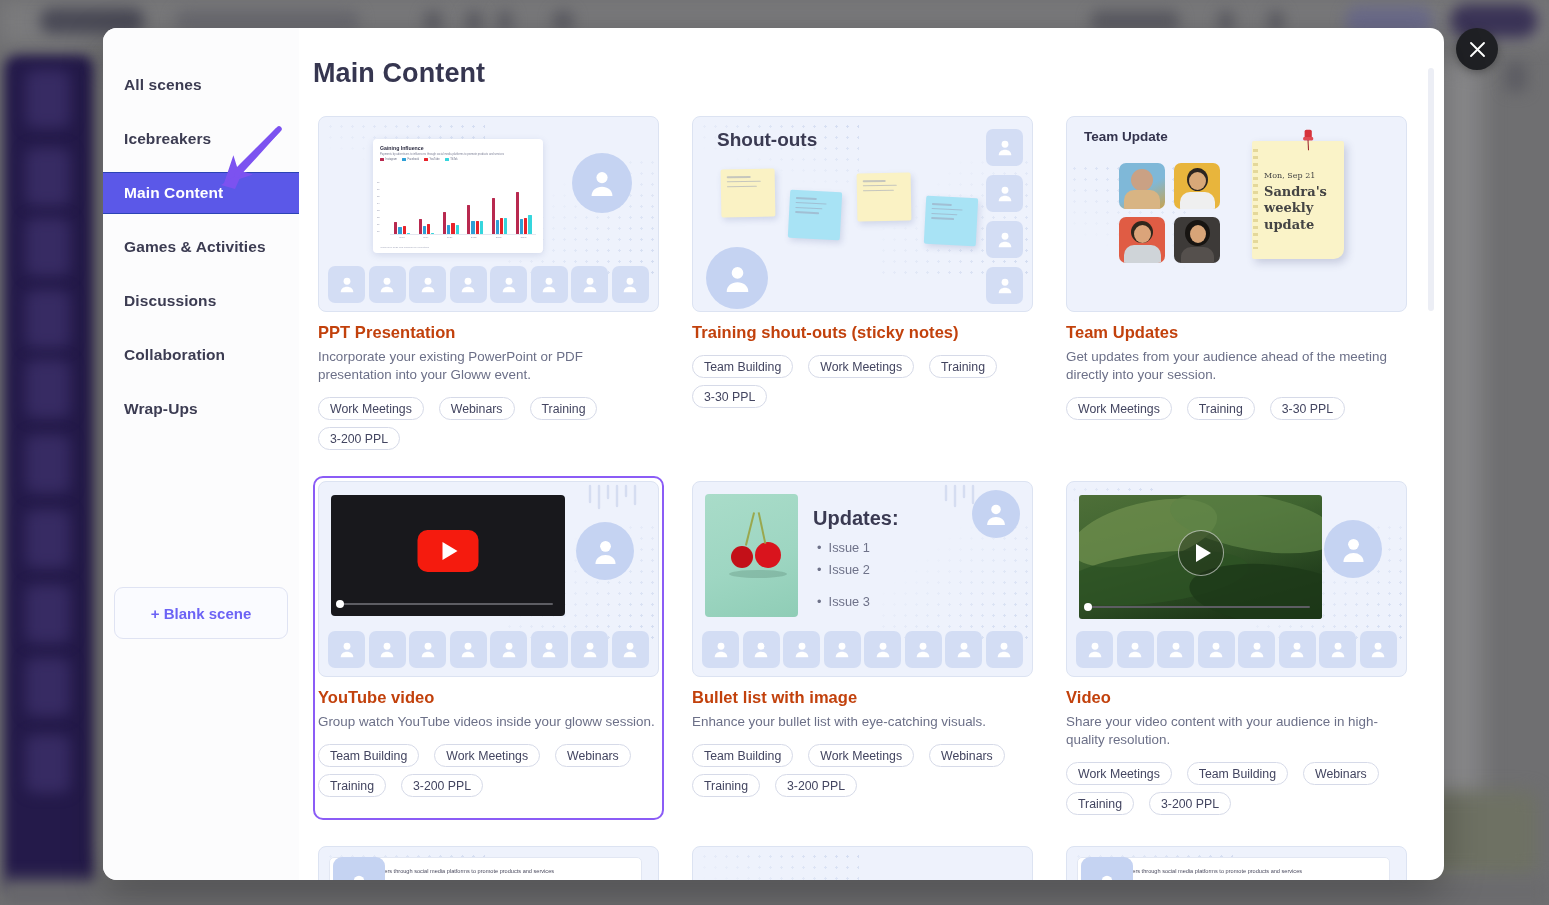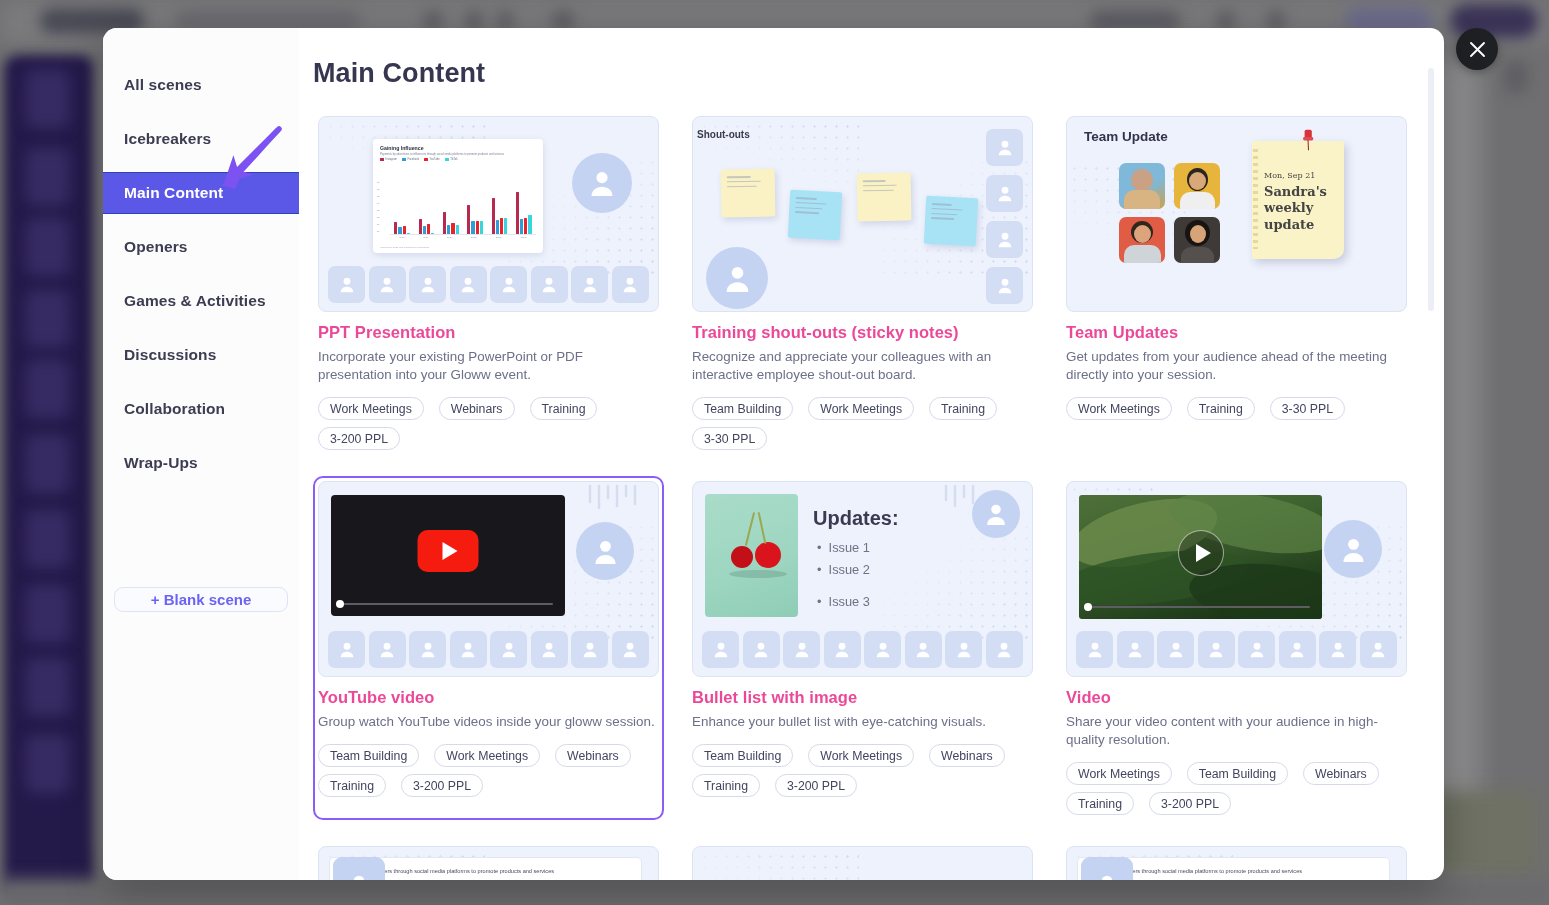--- a/index.html
+++ b/index.html
@@ -92,21 +92,21 @@
   }
   .nav-item.active {
     background: #5b58e8;
     color: #ffffff;
     border-top: 1px solid #2b43b5;
     border-bottom: 1px solid #2b43b5;
     width: 100%;
   }
   .blank-btn {
     position: absolute; left: 11px; top: 559px;
-    width: 174px; height: 25px;
+    width: 174px; height: 52px;
     border: 1px solid #dfe3f3; border-radius: 9px;
     background: #fafbff;
     color: #6c63f5; font-size: 15px; font-weight: 600;
     display: flex; align-items: center; justify-content: center;
     cursor: pointer;
   }
 
   
   .arrow-anno {
     position: absolute; left: 112px; top: 95px;
@@ -171,21 +171,21 @@
     display: flex; align-items: center; justify-content: center;
   }
   .av-circ {
     position: absolute; border-radius: 50%; background: #c5d3f2;
     display: flex; align-items: center; justify-content: center;
   }
   .person { display:block; }
 
   .card-title {
     margin-top: 11px;
-    font-size: 16.5px; font-weight: 700; color: #ec4899;
+    font-size: 16.5px; font-weight: 700; color: #c2410c;
     letter-spacing: .05px;
   }
   .card-desc {
     margin-top: 6px;
     font-size: 13.4px; line-height: 18px; color: #6c7088;
     max-width: 345px;
   }
   .tags { margin-top: 13px; display: flex; flex-wrap: wrap; gap: 7px 15px; }
   .tag {
     border: 1px solid #d6dae8; border-radius: 13px;
@@ -216,22 +216,22 @@
   .bar { width:3.2px; border-radius:.5px .5px 0 0; }
   .yaxis { position:absolute; left:4px; top:42px; display:flex; flex-direction:column;
            justify-content:space-between; height:52px; }
   .yaxis i { font-size:2.4px; color:#9a9eb2; font-style:normal; }
   .xaxis { position:absolute; left:17px; right:7px; top:97px; display:flex;
            justify-content:space-around; }
   .xaxis i { font-size:2.4px; color:#9a9eb2; font-style:normal; }
   .chart-foot { position:absolute; left:7px; bottom:4px; font-size:2.4px; color:#a4a8bb; }
 
   .so-title {
-    position: absolute; left: 4px; top: 12px;
-    font-size: 10px; font-weight: 700; color: #3a3a52;
+    position: absolute; left: 24px; top: 12px;
+    font-size: 19px; font-weight: 700; color: #3a3a52;
   }
   .note {
     position: absolute; border-radius: 2px;
     box-shadow: 2px 3px 6px rgba(60,80,140,.17);
   }
   .note-lines { padding: 7px 6px; }
   .note-lines div {
     height: 1.6px; border-radius: 1px; margin-bottom: 3.2px;
     background: #9aa3b8; opacity: .55;
   }
@@ -387,23 +387,20 @@
 
   <nav class="nav">
     <div class="nav-item">
         <span>All scenes</span>
       </div>
     <div class="nav-item">
         <span>Icebreakers</span>
       </div>
     <div class="nav-item active">
         <span>Main Content</span>
-      </div>
-    <div class="nav-item">
-        <span>Openers</span>
       </div>
     <div class="nav-item">
         <span>Games &amp; Activities</span>
       </div>
     <div class="nav-item">
         <span>Discussions</span>
       </div>
     <div class="nav-item">
         <span>Collaboration</span>
       </div>
@@ -654,21 +651,20 @@
               <div class="av-sq">
                   <svg width="16" height="17" viewBox="0 0 24 26" class="person">
                     <circle cx="12" cy="8" r="5.2" fill="#fff"></circle>
                     <path d="M2.3 25c0-5.3 4.4-8.6 9.7-8.6s9.7 3.3 9.7 8.6z" fill="#fff"></path>
                   </svg>
                 </div>
             </div>
           </div>
 
           <div class="card-title">Training shout-outs (sticky notes)</div>
-          <div class="card-desc">Recognize and appreciate your colleagues with an interactive employee shout-out board.</div>
           <div class="tags">
             <span class="tag">Team Building</span>
             <span class="tag">Work Meetings</span>
             <span class="tag">Training</span>
             <span class="tag">3-30 PPL</span>
           </div>
         </div>
 
         <div class="card">
           <div class="thumb">

